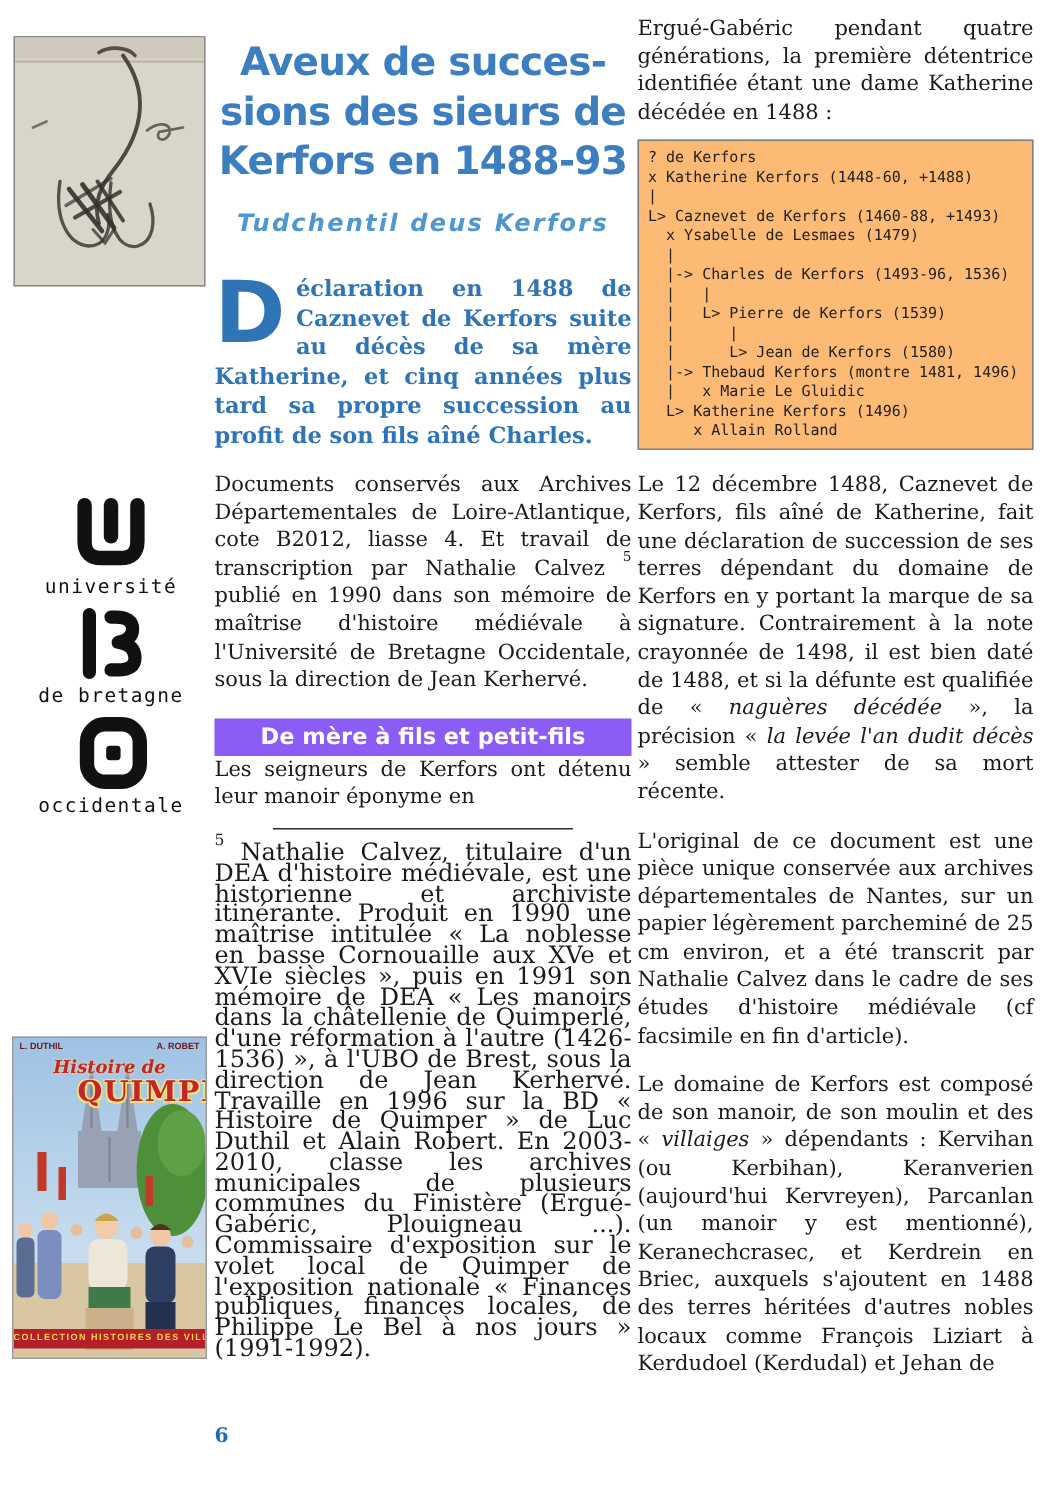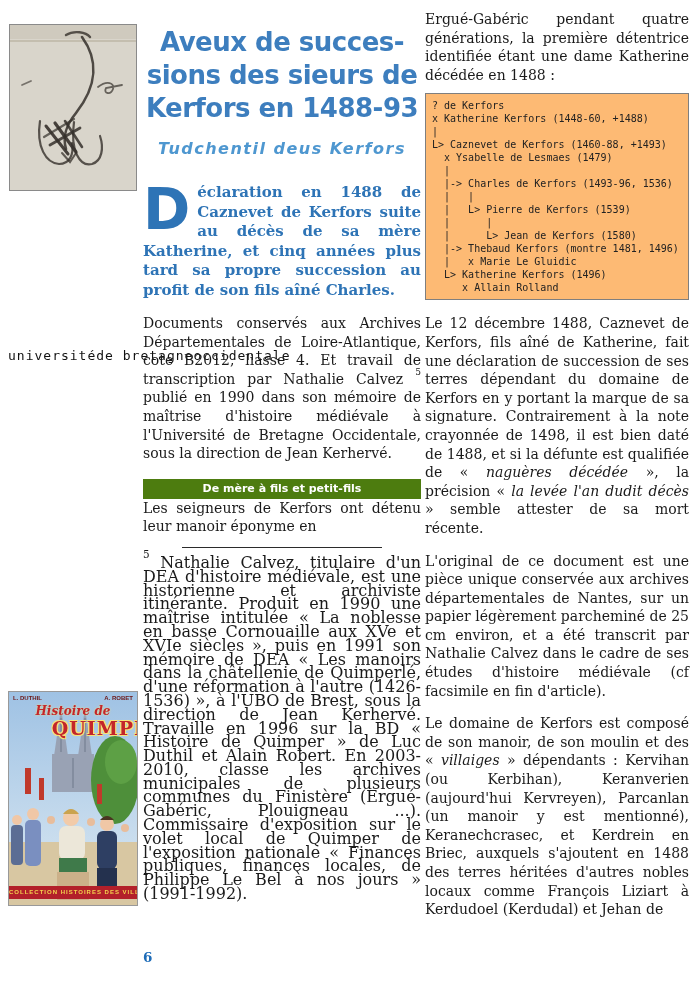--- a/index.html
+++ b/index.html
@@ -3,40 +3,40 @@
 <meta charset="utf-8">
 <style>
   html,body{margin:0;padding:0;}
   body{width:700px;height:992px;background:#ffffff;font-family:"DejaVu Serif","Liberation Serif",serif;color:#1a1a1a;}
   .page{position:relative;width:700px;height:992px;background:#fff;overflow:hidden;}
 
   
   .handwriting{position:absolute;left:9px;top:24px;width:126px;height:165px;border:1px solid #8a8a8a;background:#d9d5cb;}
   .handwriting svg{display:block;width:100%;height:100%;}
 
-  .ubo{position:absolute;left:8px;top:330px;width:132px;display:flex;flex-direction:row;align-items:center;}
+  .ubo{position:absolute;left:8px;top:330px;width:132px;display:flex;flex-direction:column;align-items:center;}
   .ubo svg{display:block;}
   .ubo-word{font-family:"DejaVu Sans Mono","Liberation Mono",monospace;font-size:13px;letter-spacing:1px;color:#111;margin:2px 0 4px;white-space:nowrap;}
 
   .book{position:absolute;left:8px;top:691px;width:128px;height:213px;border:1px solid #999;overflow:hidden;background:#c4b5fd;}
   .book svg{position:absolute;left:0;top:0;width:100%;height:100%;}
   .book-author{position:absolute;top:3px;font-family:"Liberation Sans",sans-serif;font-size:6px;font-weight:bold;color:#6b1515;}
   .book-author.left{left:4px;} .book-author.right{right:4px;}
   .book-title1{position:absolute;top:12px;width:100%;text-align:center;font-family:"DejaVu Serif",serif;font-style:italic;font-weight:bold;font-size:12px;color:#c3252b;text-shadow:0 0 2px #f6e27a;}
   .book-title2{position:absolute;top:25px;width:100%;text-align:center;font-family:"DejaVu Serif",serif;font-weight:bold;font-size:19px;letter-spacing:1px;color:#c3252b;text-shadow:1px 1px 0 #f6e27a,-1px -1px 0 #f6e27a,1px -1px 0 #f6e27a,-1px 1px 0 #f6e27a;padding-left:36px;}
   .book-band{position:absolute;bottom:6px;left:0;width:100%;height:13px;background:#b3202a;color:#f4d34e;font-family:"Liberation Sans",sans-serif;font-size:6px;font-weight:bold;letter-spacing:1px;text-align:center;line-height:13px;white-space:nowrap;}
 
   
   .col-main{position:absolute;left:143px;top:26px;width:278px;}
   .title{font-family:"DejaVu Sans","Liberation Sans",sans-serif;font-weight:800;font-size:26px;line-height:33px;letter-spacing:-0.5px;color:#3d7ebe;text-align:center;white-space:pre-line;}
   .subtitle{margin-top:14px;text-align:center;font-family:"DejaVu Sans","Liberation Sans",sans-serif;font-style:italic;font-weight:600;font-size:16px;letter-spacing:1.5px;color:#4e97d0;}
   .lead{margin-top:25px;font-family:"DejaVu Serif","Liberation Serif",serif;font-weight:bold;font-size:15px;line-height:19.5px;color:#2e74b6;text-align:justify;}
   .dropcap{float:left;font-family:"DejaVu Sans","Liberation Sans",sans-serif;font-weight:800;font-size:57px;line-height:46px;padding:3px 7px 0 0;color:#2e74b6;}
   .para{margin-top:14px;font-size:14px;line-height:18.6px;text-align:justify;}
-  .banner{margin-top:16px;background:#4d7c0f;color:#ffffff;font-family:"DejaVu Sans","Liberation Sans",sans-serif;font-weight:bold;font-size:11px;text-align:center;padding:3px 0 4px;}
+  .banner{margin-top:16px;background:#8b5cf6;color:#ffffff;font-family:"DejaVu Sans","Liberation Sans",sans-serif;font-weight:bold;font-size:15px;text-align:center;padding:3px 0 4px;}
   .fn-rule{margin-top:11px;width:200px;border:0;border-top:1.5px solid #2b2b2b;}
   .footnote{margin-top:8px;font-size:16px;line-height:13.8px;text-align:justify;}
   sup{font-size:0.65em;position:relative;top:-0.35em;line-height:0;}
   .it{font-style:italic;}
 
   
   .col-right{position:absolute;left:425px;top:10px;width:264px;}
   .col-right .para:first-child{margin-top:0;}
   .tree-box{margin-top:9px;border:1px solid #7f7f7f;padding:5px 6px;background:#fdba74;}
   .tree{margin:0;font-family:"DejaVu Sans Mono","Liberation Mono",monospace;font-size:10px;line-height:13px;color:#222;white-space:pre;}

